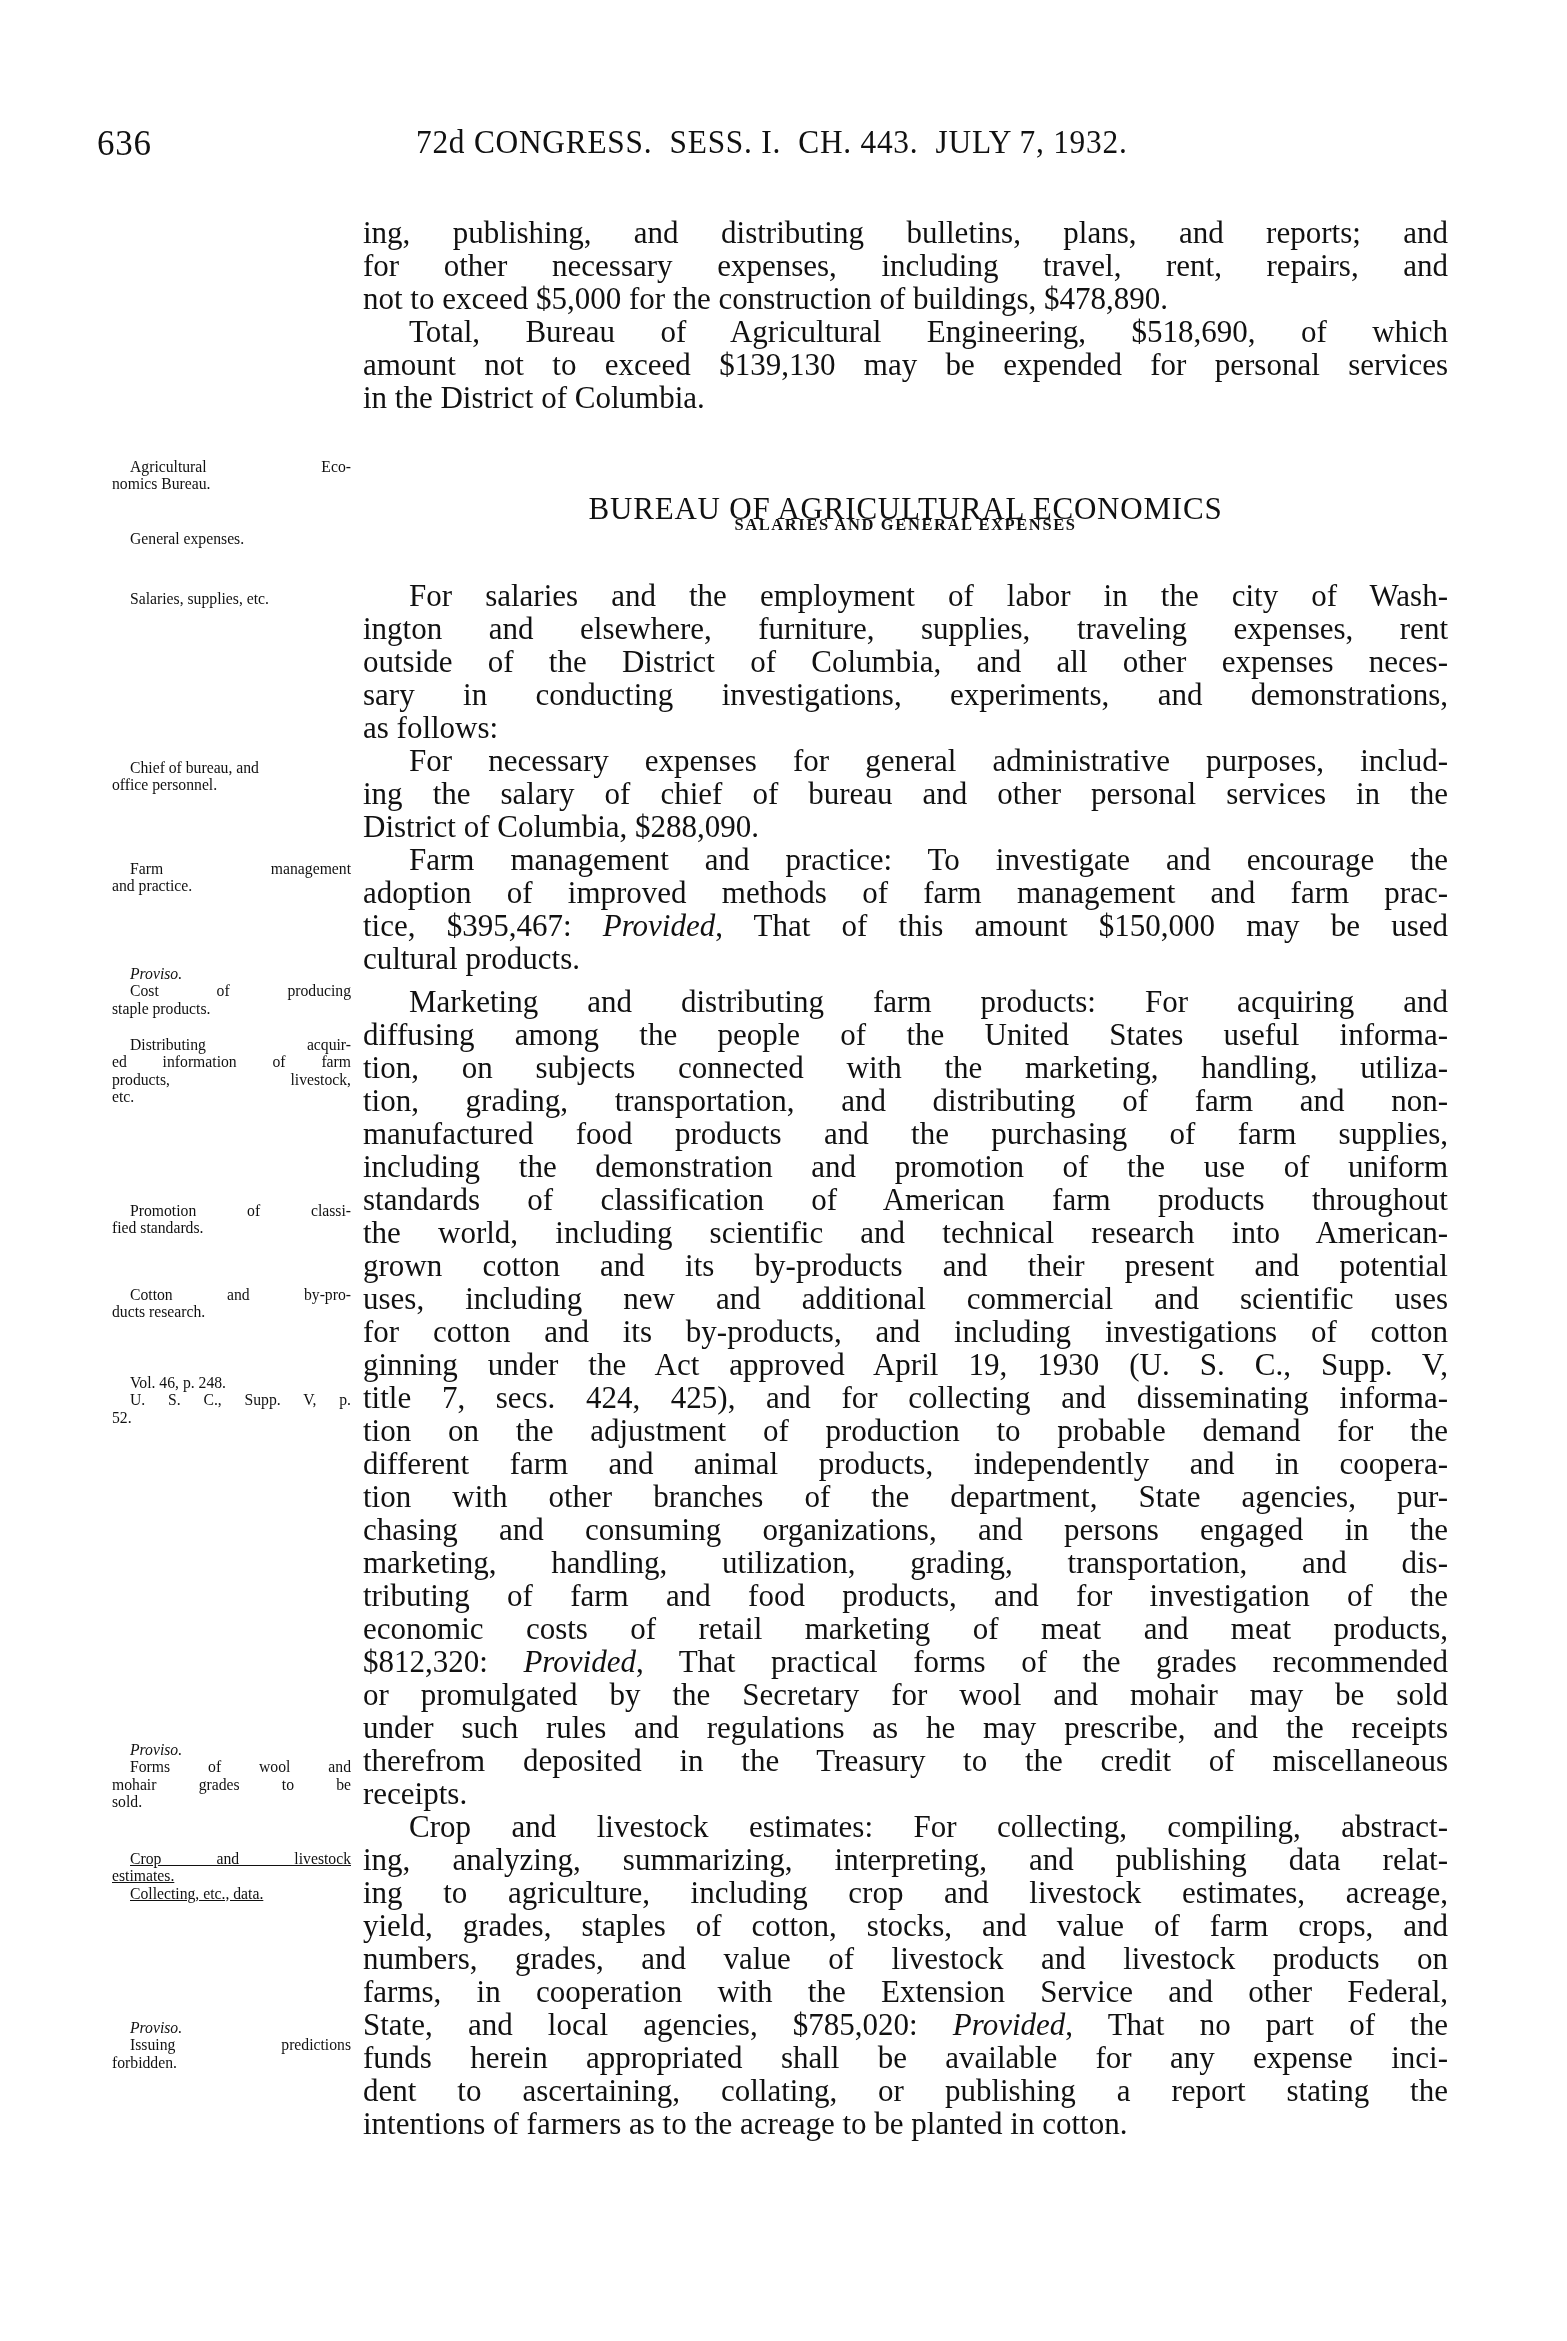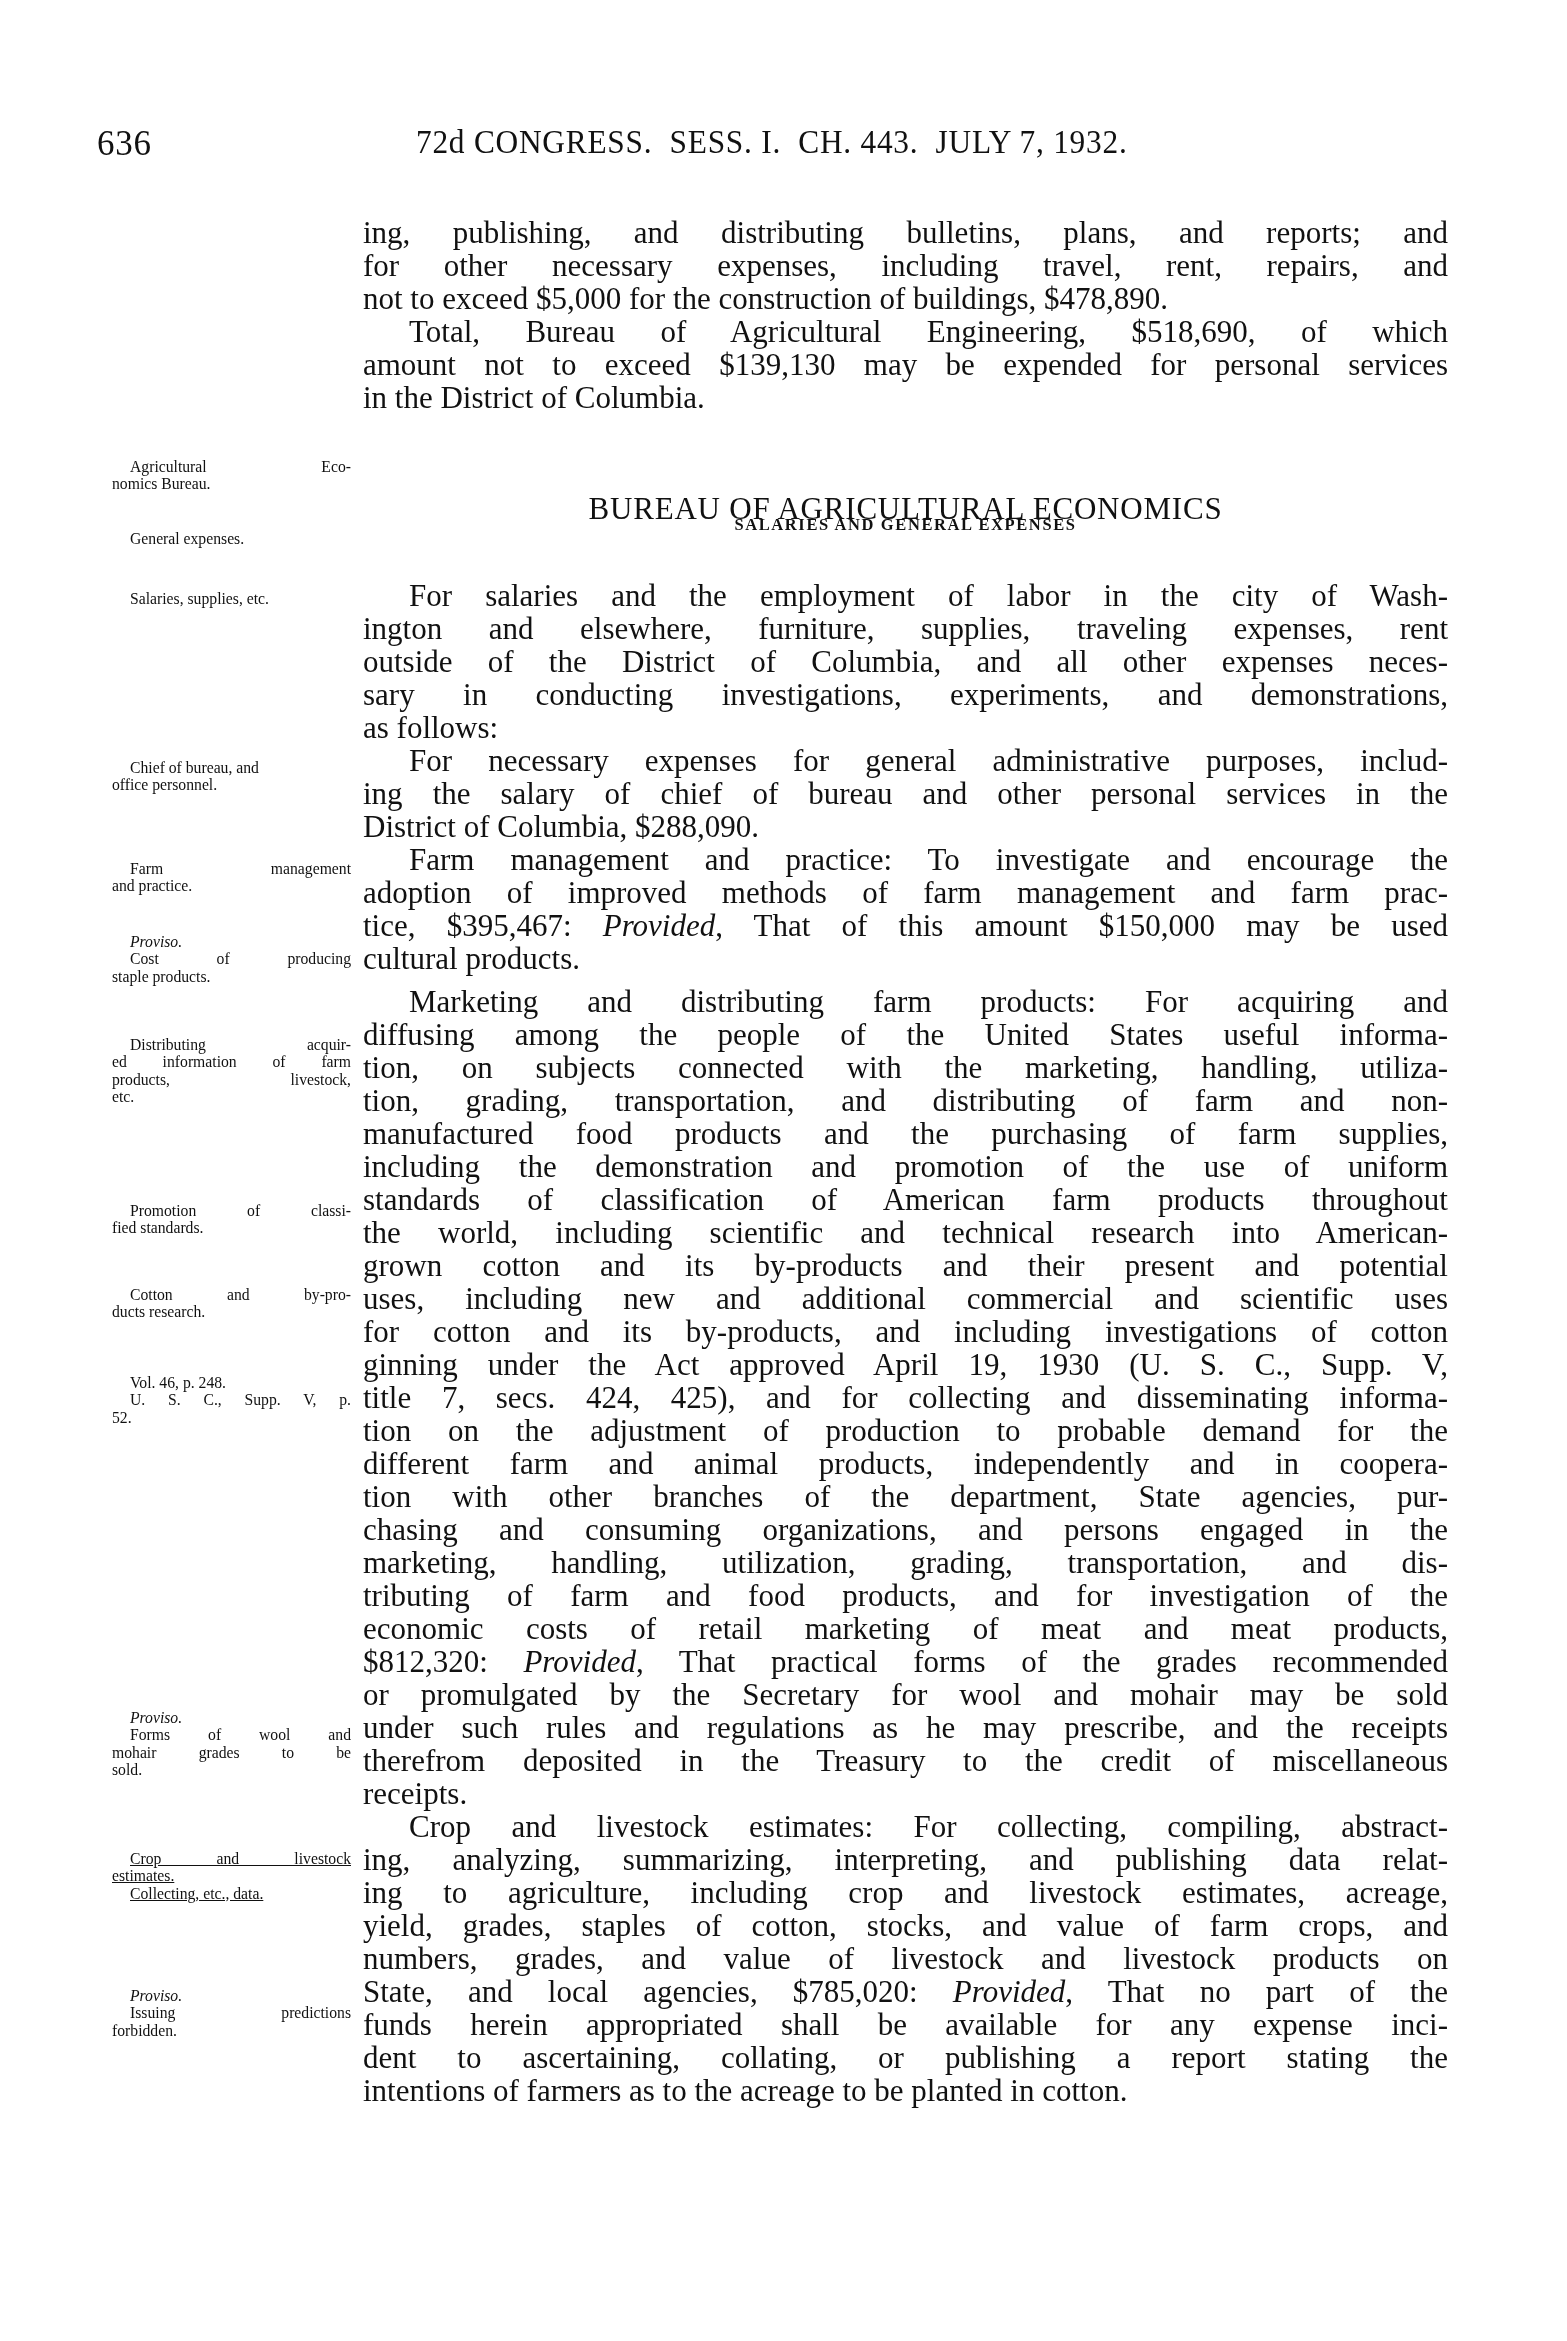--- a/index.html
+++ b/index.html
@@ -7,21 +7,21 @@
   .page-number { position: absolute; left: 97px; top: 124px; font-size: 35px; letter-spacing: 0.8px; }
   .running-head { position: absolute; left: 416px; top: 124px; font-size: 33px; letter-spacing: 0.8px; white-space: pre; transform: scaleX(0.95); transform-origin: left; }
   .body-col { position: absolute; left: 363px; width: 1085px; font-size: 31px; line-height: 33px; text-align: justify; }
   .line { display: block; text-align: justify; text-align-last: justify; white-space: nowrap; }
   .line.last { text-align-last: left; }
   .sec-head { position: absolute; left: 363px; width: 1085px; text-align: center; }
   .bureau-head { top: 445px; font-size: 31px; letter-spacing: 0.8px; margin-top: 46px; }
   .sub-head { top: 515px; font-size: 16.5px; letter-spacing: 1.6px; font-weight: bold; }
   .margin-note { position: absolute; left: 112px; width: 239px; font-size: 15.7px; line-height: 17.3px; text-align: justify; text-align-last: left; }
   .margin-note .mi { display:block; text-indent: 18px; }
-  .margin-note .it { font-style: italic; }
+  .margin-note .it { font-style: italic; margin-top: 32px; }
   i { font-style: italic; }
 </style>
 </head>
 <body>
 
 <div class="page-number">636</div>
 <div class="running-head">72d CONGRESS.  SESS. I.  CH. 443.  JULY 7, 1932.</div>
 
 <div class="body-col" style="top:216px;">
   <span class="line">ing, publishing, and distributing bulletins, plans, and reports; and</span>
@@ -76,20 +76,21 @@
   <span class="line">or promulgated by the Secretary for wool and mohair may be sold</span>
   <span class="line">under such rules and regulations as he may prescribe, and the receipts</span>
   <span class="line">therefrom deposited in the Treasury to the credit of miscellaneous</span>
   <span class="line last">receipts.</span>
 
   <span class="line" style="padding-left:46px;">Crop and livestock estimates: For collecting, compiling, abstract-</span>
   <span class="line">ing, analyzing, summarizing, interpreting, and publishing data relat-</span>
   <span class="line">ing to agriculture, including crop and livestock estimates, acreage,</span>
   <span class="line">yield, grades, staples of cotton, stocks, and value of farm crops, and</span>
   <span class="line">numbers, grades, and value of livestock and livestock products on</span>
+  <span class="line">farms, in cooperation with the Extension Service and other Federal,</span>
   <span class="line"><span>State, and local agencies, $785,020: </span><i>Provided</i><span>, That no part of the</span></span>
   <span class="line">funds herein appropriated shall be available for any expense inci-</span>
   <span class="line">dent to ascertaining, collating, or publishing a report stating the</span>
   <span class="line last">intentions of farmers as to the acreage to be planted in cotton.</span>
 </div>
 
 <div class="margin-note" style="top:458px;">
   <span class="mi" style="text-align:justify;text-align-last:justify;">Agricultural Eco-</span>
   <span>nomics Bureau.</span>
 </div>

